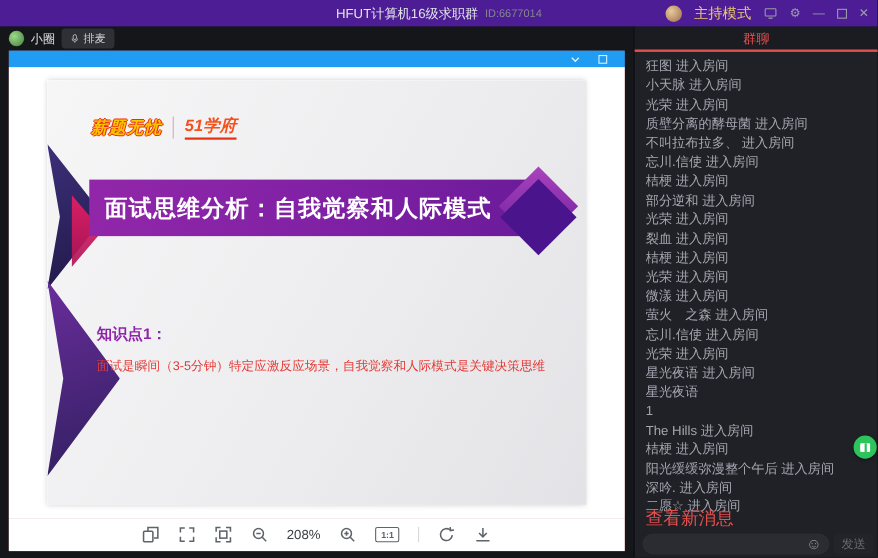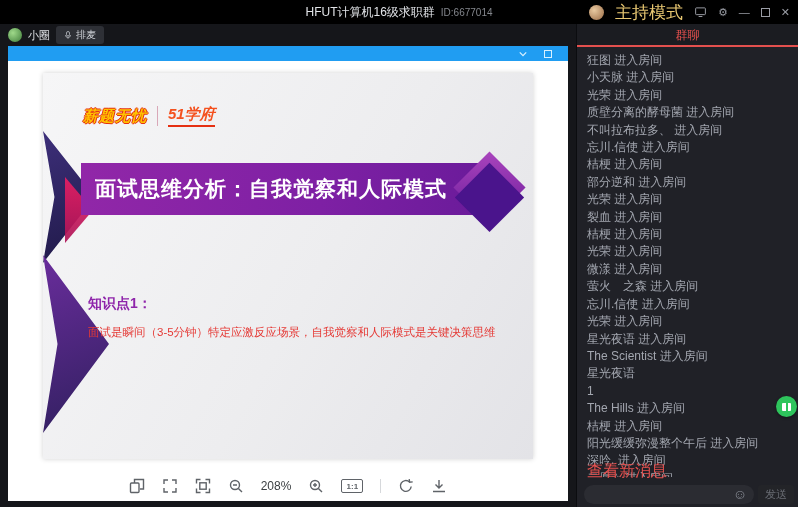--- a/index.html
+++ b/index.html
@@ -1,27 +1,27 @@
 <!DOCTYPE html>
 <html><head>
 <meta charset="utf-8">
 <style>
   * { margin:0; padding:0; box-sizing:border-box; }
   html,body { background:#0b0c0e; }
   body { font-family:"Liberation Sans","DejaVu Sans",sans-serif; }
   .app { position:relative; width:798px; height:507px; background:#101114; overflow:hidden; margin:0 auto; }
 
   
-  .titlebar { position:absolute; top:0; left:0; right:0; height:24px; background:#000000; z-index:30; }
+  .titlebar { position:absolute; top:0; left:0; right:0; height:24px; background:#4c1d95; z-index:30; }
   .tb-center { position:absolute; left:0; right:0; top:0; height:24px; display:flex; align-items:center; justify-content:center; gap:6px; }
   .tb-title { color:#e2e4e8; font-size:12px; }
   .tb-id { color:#84878d; font-size:10px; }
   .tb-right { position:absolute; right:8px; top:0; height:24px; display:flex; align-items:center; gap:11px; z-index:2; }
   .tb-avatar { width:15px; height:15px; border-radius:50%; background:radial-gradient(circle at 35% 35%, #e8c9a0, #9a6b45); display:inline-block; }
-  .tb-mode { color:#e9c872; font-size:17px; cursor:default; }
+  .tb-mode { color:#e9c872; font-size:13px; cursor:default; }
   .tb-ic { color:#9a9da5; font-size:11px; line-height:1; display:inline-flex; align-items:center; justify-content:center; }
   .tb-ic svg { stroke:#9a9da5; fill:none; stroke-width:1.3; }
   .tb-max { width:9px; height:9px; border:1px solid #9a9da5; }
 
   
   .stage { position:absolute; top:24px; left:0; width:576px; bottom:0; background:#15161a; }
   .stage-header { height:22px; display:flex; align-items:center; gap:6px; padding-left:8px; }
   .st-avatar { width:14px; height:14px; border-radius:50%; background:radial-gradient(circle at 35% 35%, #9fd98a, #3f7d3a); }
   .st-name { color:#dfe1e5; font-size:11px; }
   .mic-queue { display:inline-flex; align-items:center; gap:4px; background:#2e3036; border:none; border-radius:3px; color:#cfd2d8; font-size:10px; padding:2px 8px; cursor:pointer; font-family:inherit; }
@@ -237,21 +237,20 @@
         <div class="chat-line">部分逆和 进入房间</div>
         <div class="chat-line">光荣 进入房间</div>
         <div class="chat-line">裂血 进入房间</div>
         <div class="chat-line">桔梗 进入房间</div>
         <div class="chat-line">光荣 进入房间</div>
         <div class="chat-line">微漾 进入房间</div>
         <div class="chat-line">萤火　之森 进入房间</div>
         <div class="chat-line">忘川.信使 进入房间</div>
         <div class="chat-line">光荣 进入房间</div>
         <div class="chat-line">星光夜语 进入房间</div>
-        <div class="chat-line">The Scientist 进入房间</div>
         <div class="chat-line">星光夜语</div>
         <div class="chat-line">1</div>
         <div class="chat-line">The Hills 进入房间</div>
         <div class="chat-line">桔梗 进入房间</div>
         <div class="chat-line">阳光缓缓弥漫整个午后 进入房间</div>
         <div class="chat-line">深吟. 进入房间</div>
         <div class="chat-line">二愿☆ 进入房间</div>
       </div>
 
     <div class="view-new">查看新消息</div>

